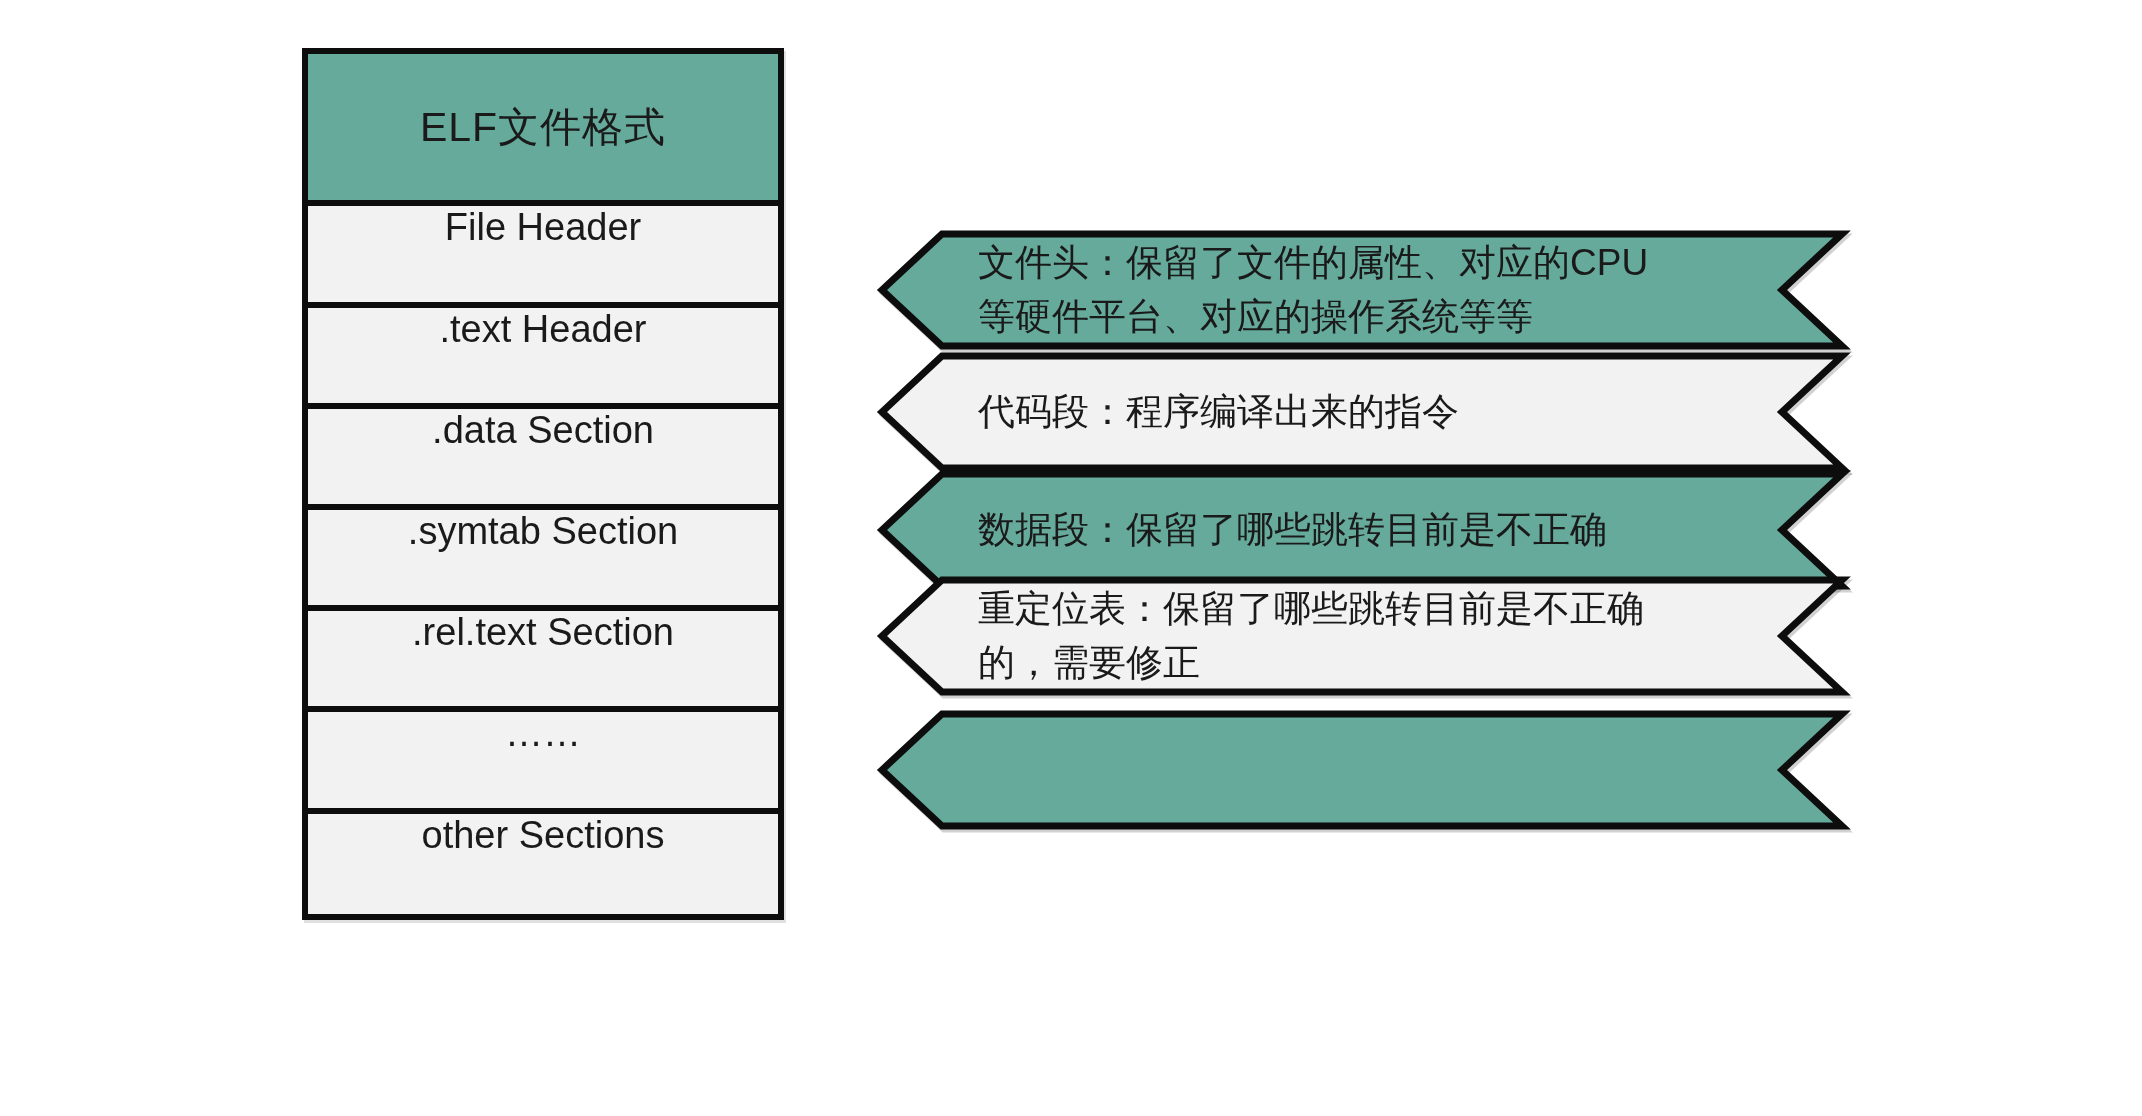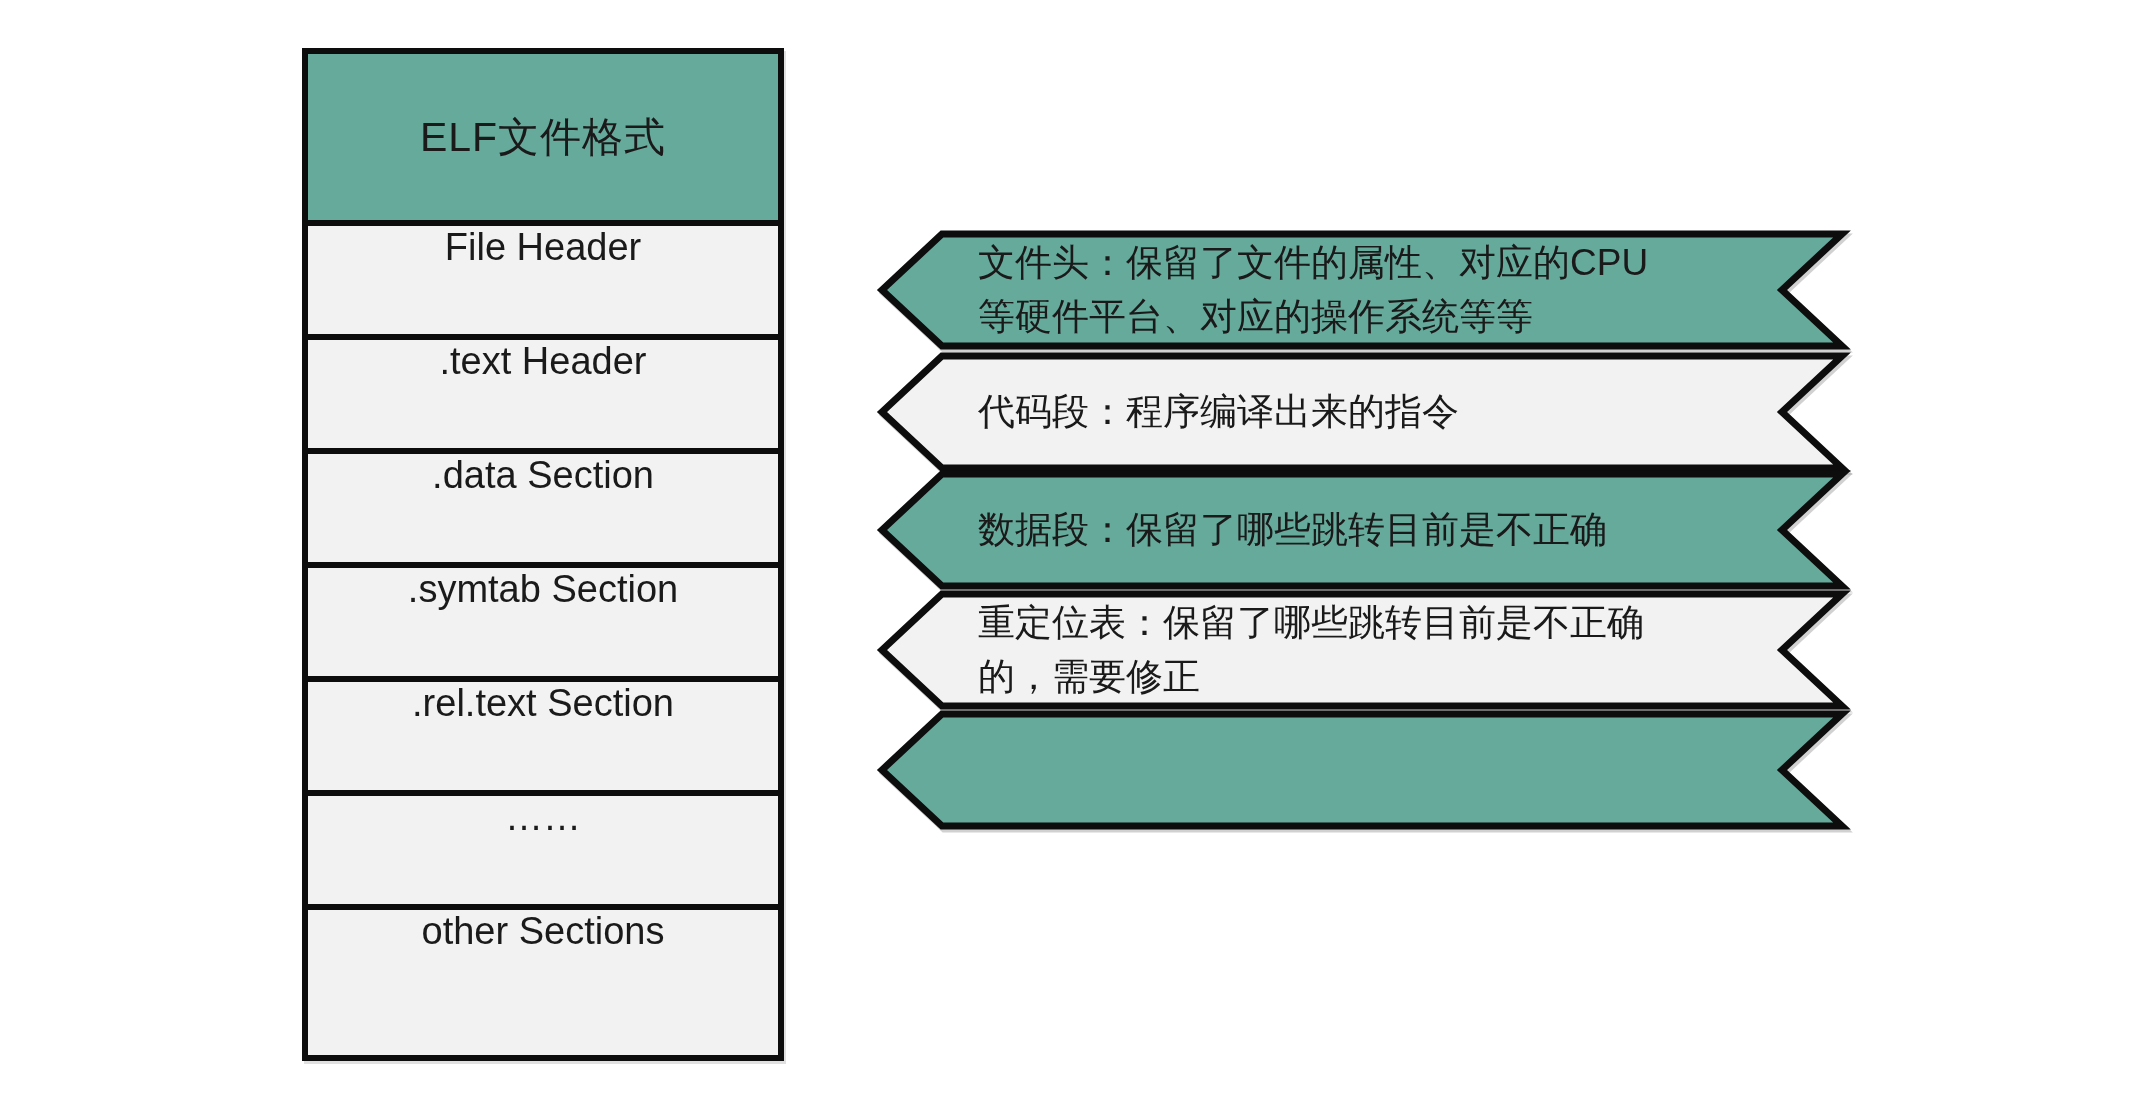--- a/index.html
+++ b/index.html
@@ -20,21 +20,21 @@
     font-family: "Liberation Sans", "DejaVu Sans", sans-serif;
     color: var(--text);
   }
 
   
   .elf-table {
     position: absolute;
     left: 302px;
     top: 48px;
     width: 482px;
-    height: 1013px;
+    height: 872px;
     border: 6px solid var(--ink);
     background: var(--light);
     display: flex;
     flex-direction: column;
     box-shadow: 2px 3px 0 rgba(0,0,0,0.12);
   }
   .elf-table .hdr {
     height: 172px;
     background: var(--teal);
     border-bottom: 6px solid var(--ink);
@@ -133,21 +133,21 @@
   <div class="banner-text">代码段：程序编译出来的指令</div>
 </div>
 
 <div class="banner" style="top:470px">
   <svg viewBox="0 0 968 120" preserveAspectRatio="none">
     <polygon points="4,60 64,4 964,4 904,60 964,116 64,116" style="fill: rgb(102, 170, 155);"></polygon>
   </svg>
   <div class="banner-text">数据段：保留了哪些跳转目前是不正确</div>
 </div>
 
-<div class="banner" style="top:590px">
+<div class="banner" style="top:576px">
   <svg viewBox="0 0 968 120" preserveAspectRatio="none">
     <polygon points="4,60 64,4 964,4 904,60 964,116 64,116" style="fill: rgb(242, 242, 242);"></polygon>
   </svg>
   <div class="banner-text">重定位表：保留了哪些跳转目前是不正确
 的，需要修正</div>
 </div>
 
 <div class="banner" style="top:710px">
   <svg viewBox="0 0 968 120" preserveAspectRatio="none">
     <polygon points="4,60 64,4 964,4 904,60 964,116 64,116" style="fill: rgb(102, 170, 155);"></polygon>

